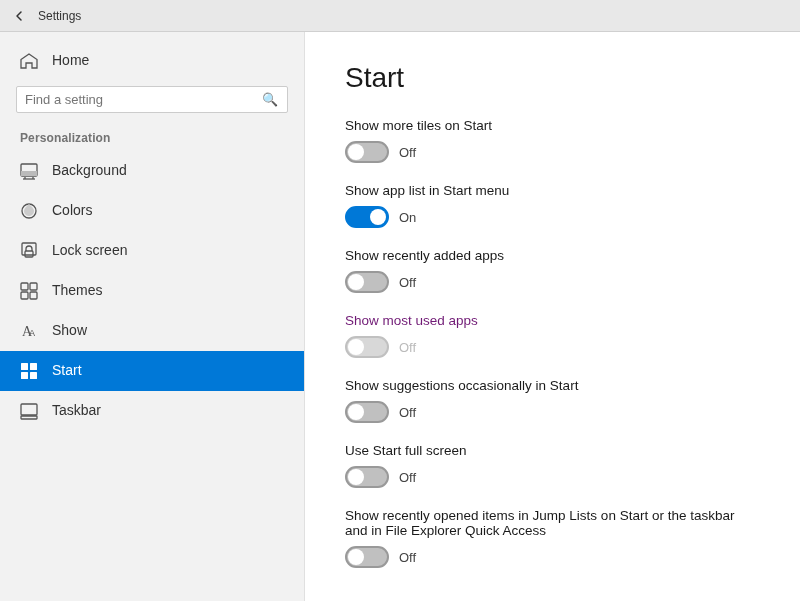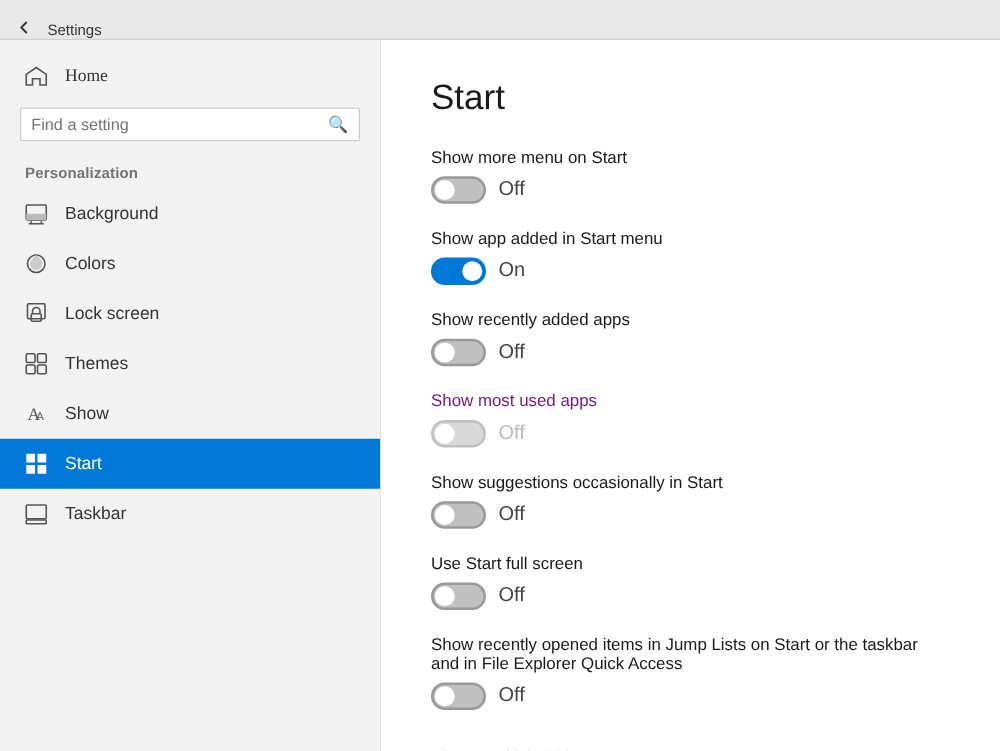--- a/index.html
+++ b/index.html
@@ -11,21 +11,21 @@
       overflow: hidden;
       display: flex;
       flex-direction: column;
     }
 
     
     .title-bar {
       background: #e8e8e8;
       height: 32px;
       display: flex;
-      align-items: flex-end;
+      align-items: center;
       padding: 0 10px;
       gap: 10px;
       border-bottom: 1px solid #d0d0d0;
       flex-shrink: 0;
     }
     .title-bar-back {
       width: 18px;
       height: 18px;
       cursor: pointer;
       display: flex;
@@ -52,27 +52,26 @@
       background: #f2f2f2;
       display: flex;
       flex-direction: column;
       padding: 10px 0;
       flex-shrink: 0;
       border-right: 1px solid #e0e0e0;
     }
 
     .sidebar-home {
       display: flex;
-      align-items: flex-end;
+      align-items: flex-start;
       padding: 10px 20px;
       gap: 14px;
       cursor: pointer;
       font-size: 14px;
       color: #333;
-      font-family: Liberation Serif, serif;
     }
 
     .sidebar-search {
       margin: 6px 16px 10px;
       display: flex;
       align-items: center;
       background: white;
       border: 1px solid #ccc;
       border-radius: 2px;
       padding: 5px 8px;
@@ -187,21 +186,21 @@
       width: 16px;
       height: 16px;
       border-radius: 50%;
       background: white;
       transition: left 0.15s;
     }
     .toggle.on .toggle-knob {
       left: 23px;
     }
     .toggle-state-label {
-      font-size: 16px;
+      font-size: 13px;
       color: #444;
     }
     .toggle-state-label.disabled {
       color: #bbb;
     }
 
     .link-text {
       color: #0078d7;
       font-size: 13.5px;
       cursor: pointer;
@@ -326,32 +325,32 @@
       <span>Taskbar</span>
     </div>
 
   </div>
 
   <div class="content">
     <h1 class="content-title">Start</h1>
 
     
     <div class="setting-row">
-      <div class="setting-label">Show more menu on Start</div>
+      <div class="setting-label">Show more tiles on Start</div>
       <div class="toggle-row">
         <div class="toggle">
           <div class="toggle-knob"></div>
         </div>
         <span class="toggle-state-label">Off</span>
       </div>
     </div>
 
     
     <div class="setting-row">
-      <div class="setting-label">Show app added in Start menu</div>
+      <div class="setting-label">Show app list in Start menu</div>
       <div class="toggle-row">
         <div class="toggle on">
           <div class="toggle-knob"></div>
         </div>
         <span class="toggle-state-label">On</span>
       </div>
     </div>
 
     
     <div class="setting-row">

